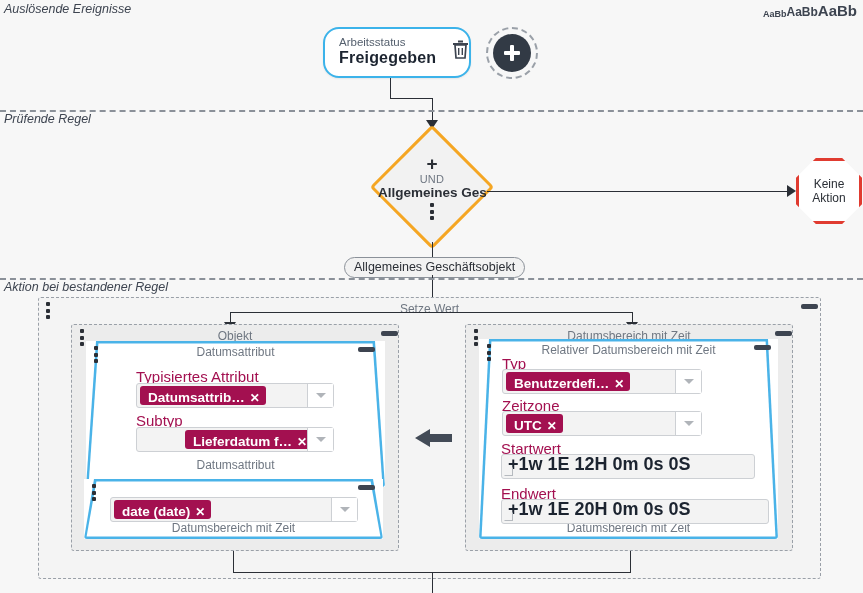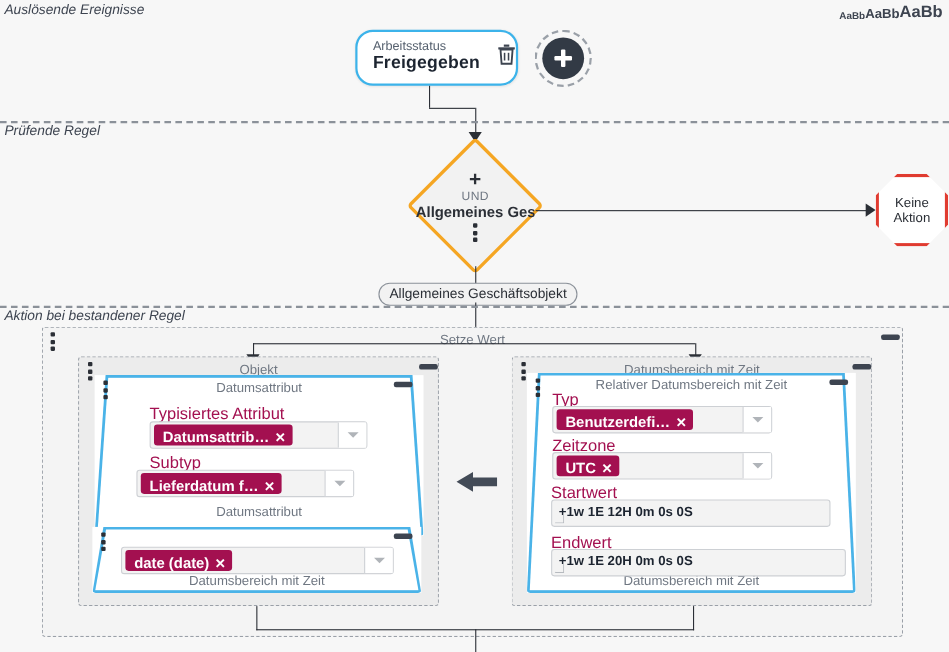--- a/index.html
+++ b/index.html
@@ -205,23 +205,23 @@
     width:0;height:0;
     border-left:5px solid transparent;
     border-right:5px solid transparent;
     border-top:5px solid #b0b4b9;
   }
   .textarea-box {
     position:absolute;
     background:#f3f3f3;
     border:1px solid #cdd0d4;
     border-radius:3px;
-    font-size:12px; font-weight:bold; color:#1c2430;
+    font-size:18px; font-weight:bold; color:#1c2430;
     padding:3px 6px;
-    display:flex; align-items:flex-start;
+    display:flex; align-items:flex-end;
   }
   .resize-grip {
     position:absolute; left:2px; bottom:2px;
     width:9px; height:9px;
     border:1px solid #b6babf;
   }
 
   
   .fontwidget {
     position:absolute;
@@ -352,21 +352,21 @@
   <div class="chip">
     <span>Datumsattrib…</span>
     <span class="x">✕</span>
   </div>
   <div class="sel-arrow">
       <div class="caret"></div>
     </div>
 </div>
 
 <div class="field-label" style="left:136px; top:412px;">Subtyp</div>
-<div class="select-box" style="left:124px; top:427px; width:198px;">
+<div class="select-box" style="left:136px; top:427px; width:198px;padding-left:45px;">
   <div class="chip">
     <span>Lieferdatum f…</span>
     <span class="x">✕</span>
   </div>
   <div class="sel-arrow">
       <div class="caret"></div>
     </div>
 </div>
 
 <div class="trap" style="left:84px; top:479px; width:299px; height:60px;">

